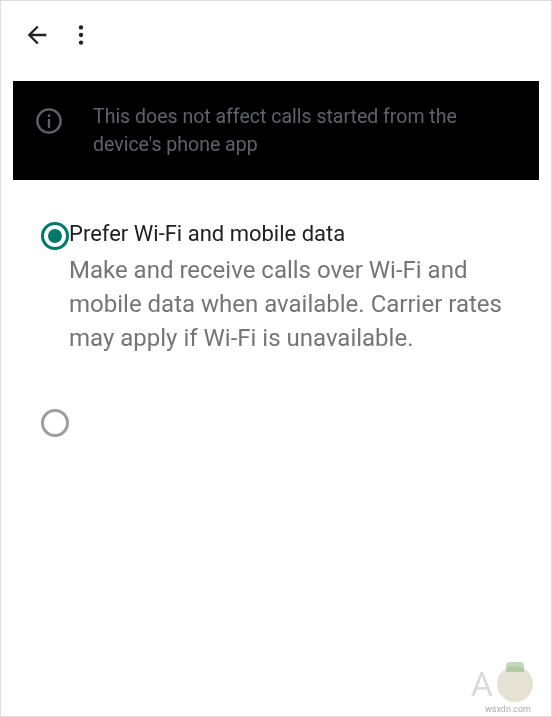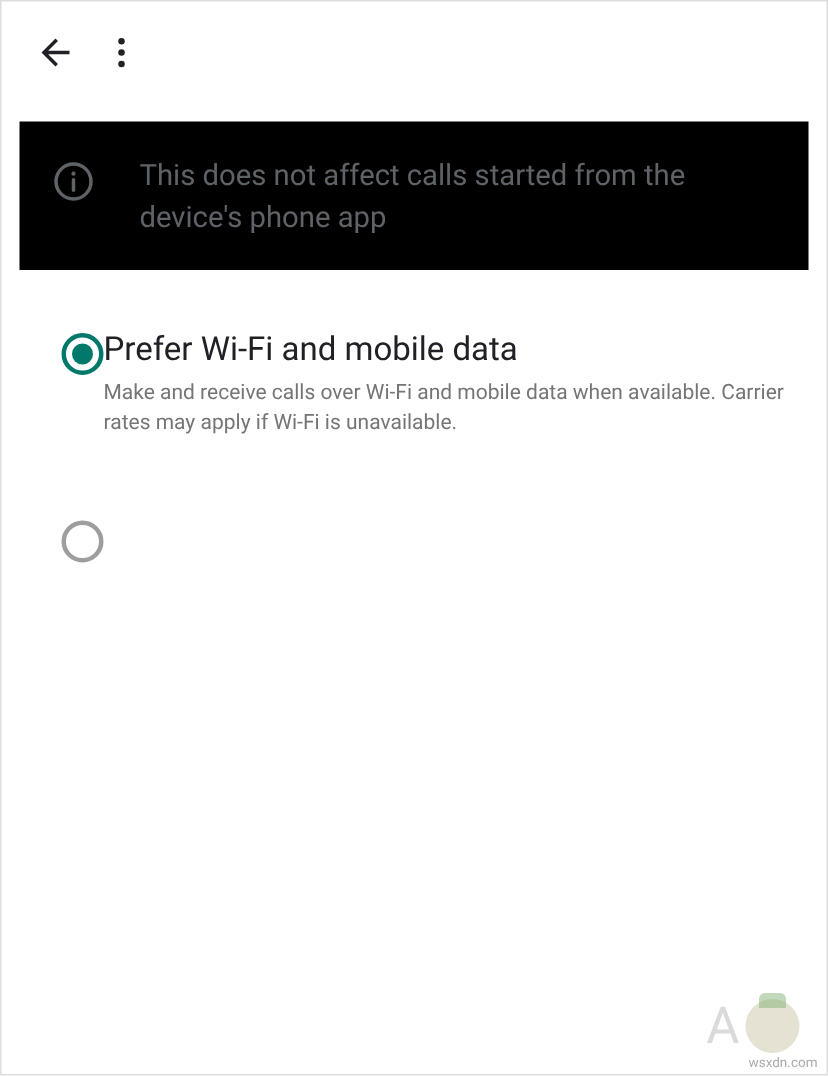--- a/index.html
+++ b/index.html
@@ -105,21 +105,21 @@
     .option-texts {
       flex: 1;
     }
     .option-title {
       font-size: 22px;
       color: #202124;
       margin-bottom: 4px;
       line-height: 1.3;
     }
     .option-desc {
-      font-size: 14px;
+      font-size: 24px;
       color: #757575;
       line-height: 1.42;
     }
     .watermark {
       position: absolute;
       right: 16px;
       bottom: 12px;
       font-size: 34px;
       font-weight: 400;
       letter-spacing: 2px;
@@ -141,21 +141,21 @@
     .watermark .av::after{
       content:"";
       position:absolute;
       width:18px;height:10px;
       background:rgba(130,180,120,0.5);
       border-radius:4px 4px 0 0;
       top:-4px;left:9px;
     }
     .source {
       position: absolute;
-      right: 6px;
+      right: 20px;
       bottom: 2px;
       font-size: 9px;
       color: #aaa;
       pointer-events: none;
     }
   </style>
 </head>
 <body>
 
 <div class="app-bar">

